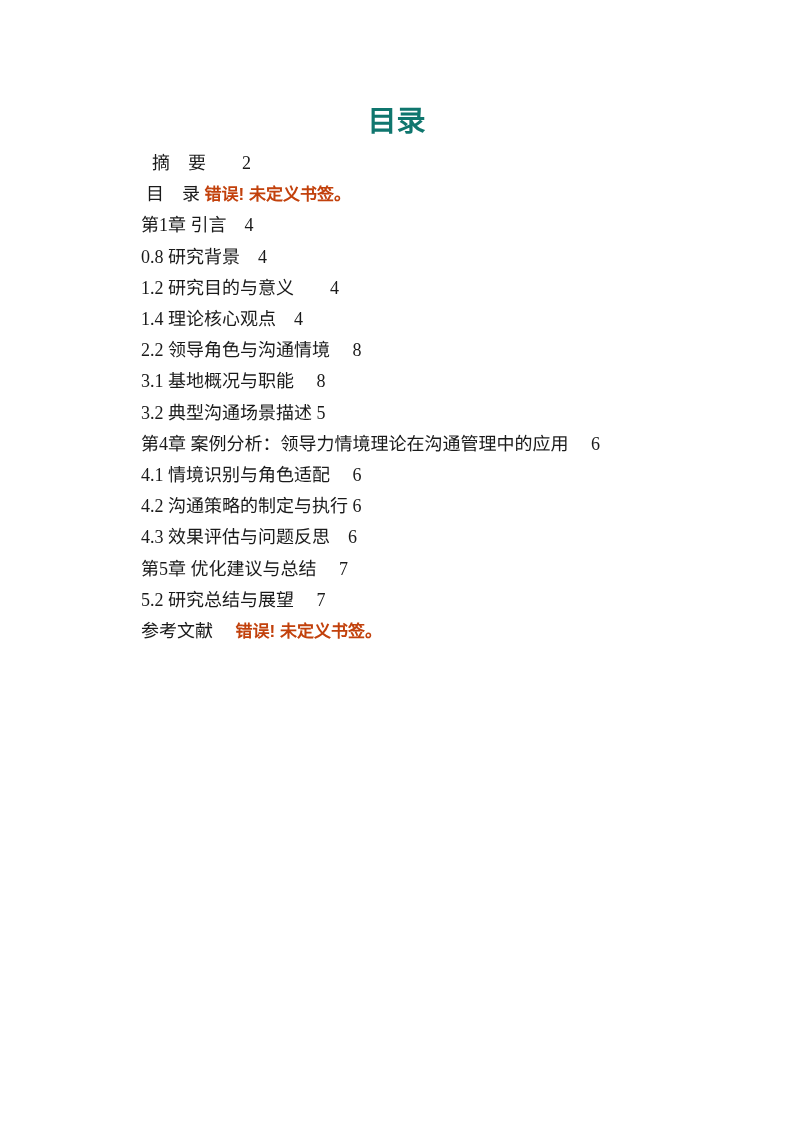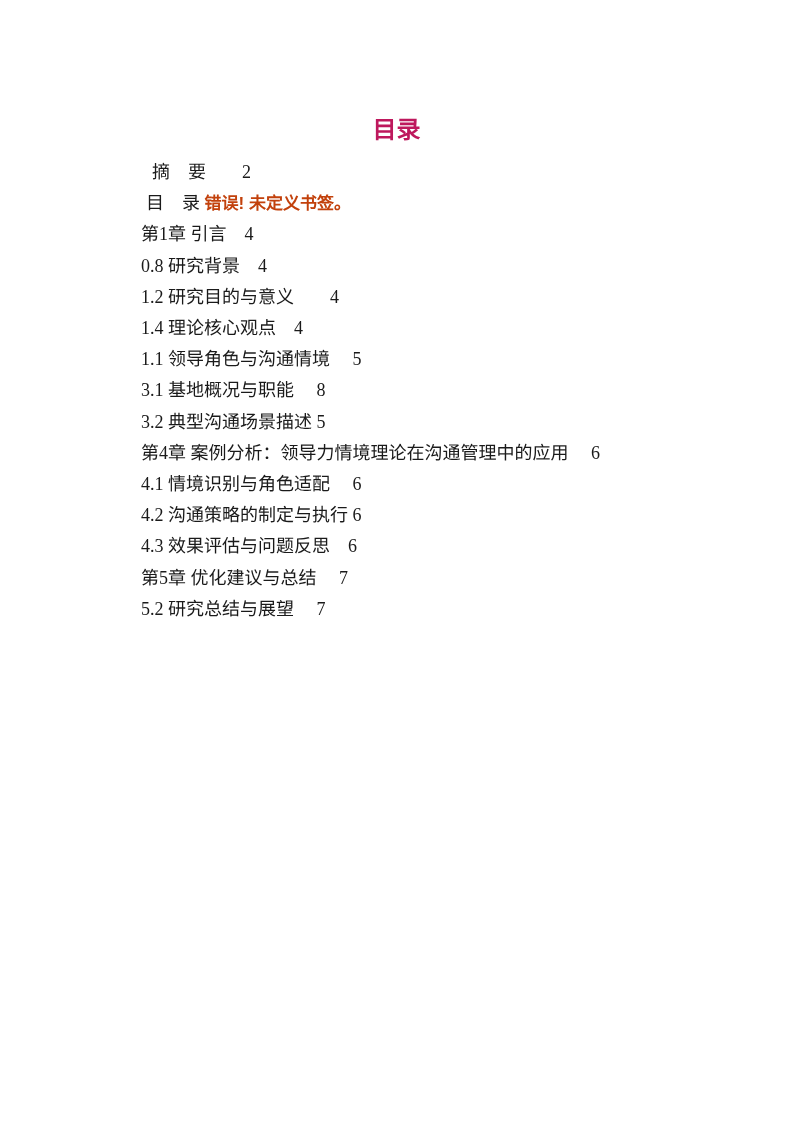--- a/index.html
+++ b/index.html
@@ -11,28 +11,28 @@
     position: relative;
     width: 793px;
     height: 1122px;
     background: #ffffff;
     overflow: hidden;
     font-family: "Liberation Serif", "DejaVu Serif", serif;
     color: #1a1a1a;
     box-sizing: border-box;
   }
   .doc-title {
-    margin: 13px;
+    margin: 4px;
     padding-top: 104px;
     text-align: center;
     font-family: "Liberation Sans", "DejaVu Sans", sans-serif;
     font-weight: 700;
-    font-size: 24px;
+    font-size: 29px;
     line-height: 26px;
-    color: #be185d;
+    color: #0f766e;
   }
   .toc {
     margin: 14px 0 0 141px;
     font-size: 18px;
     line-height: 31.2px;
   }
   .toc-row {
     white-space: pre;       
     cursor: default;
   }
@@ -60,35 +60,36 @@
 
     <div class="toc-row"><span>第1章 引言　4</span></div>
 
     <div class="toc-row"><span>0.8 研究背景　4</span></div>
 
     <div class="toc-row"><span>1.2 研究目的与意义　　4</span></div>
 
 
     <div class="toc-row"><span>1.4 理论核心观点　4</span></div>
 
-    <div class="toc-row"><span>1.1 领导角色与沟通情境　 5</span></div>
+    <div class="toc-row"><span>2.2 领导角色与沟通情境　 8</span></div>
 
 
     <div class="toc-row"><span>3.1 基地概况与职能　 8</span></div>
 
     <div class="toc-row"><span>3.2 典型沟通场景描述 5</span></div>
 
     <div class="toc-row"><span>第4章 案例分析：领导力情境理论在沟通管理中的应用　 6</span></div>
 
     <div class="toc-row"><span>4.1 情境识别与角色适配　 6</span></div>
 
     <div class="toc-row"><span>4.2 沟通策略的制定与执行 6</span></div>
 
     <div class="toc-row"><span>4.3 效果评估与问题反思　6</span></div>
 
     <div class="toc-row"><span>第5章 优化建议与总结　 7</span></div>
 
 
     <div class="toc-row"><span>5.2 研究总结与展望　 7</span></div>
 
+    <div class="toc-row"><span>参考文献　 </span><span class="err">错误! 未定义书签。</span></div>
 
   </div>
 </div>
 
 </body></html>

